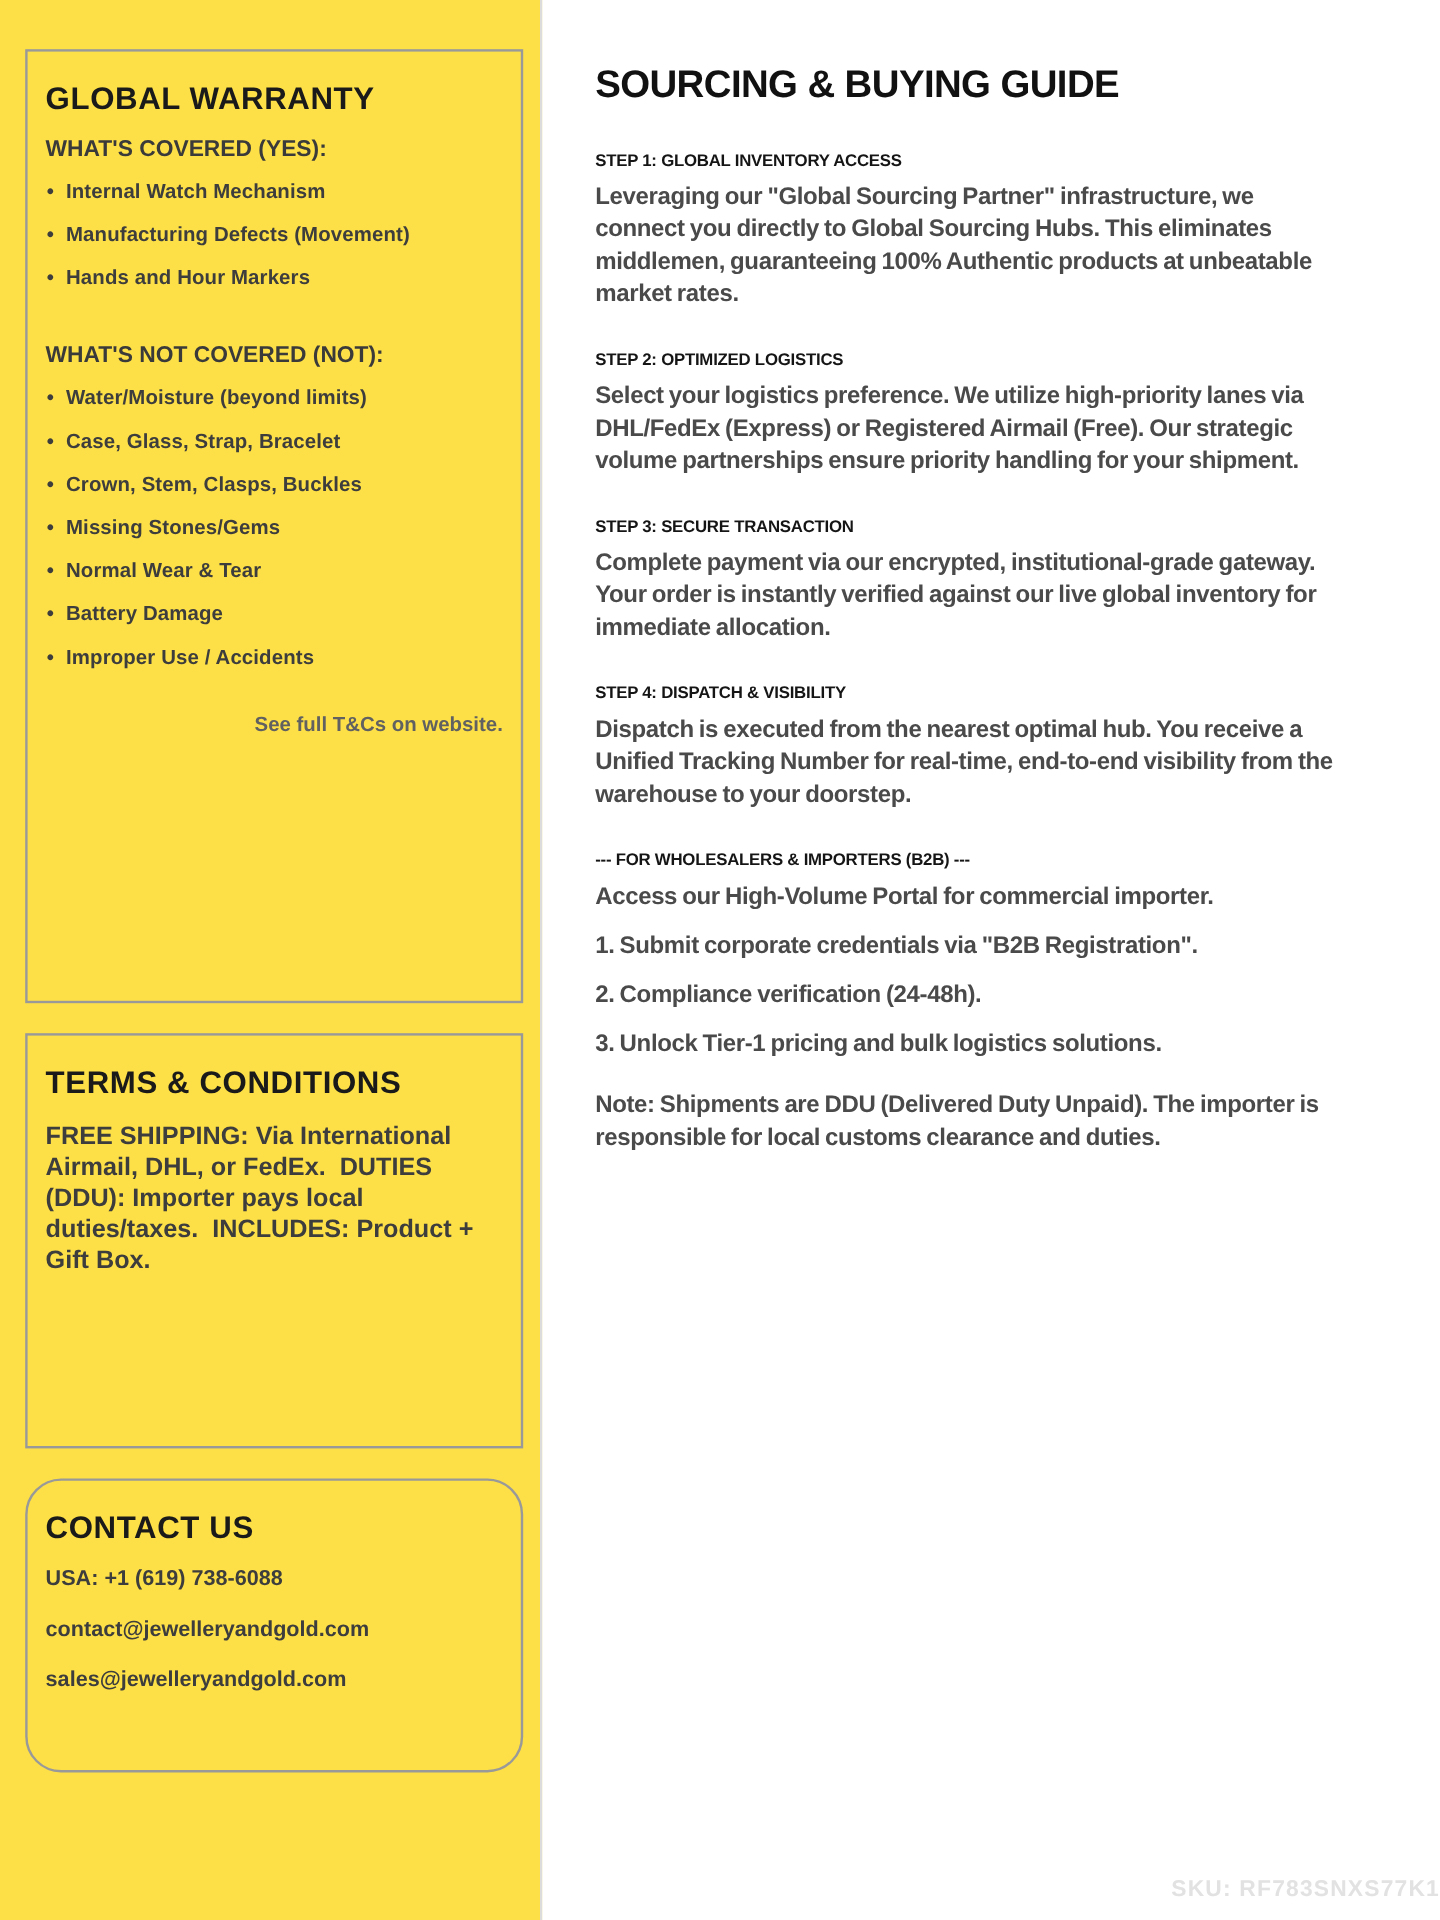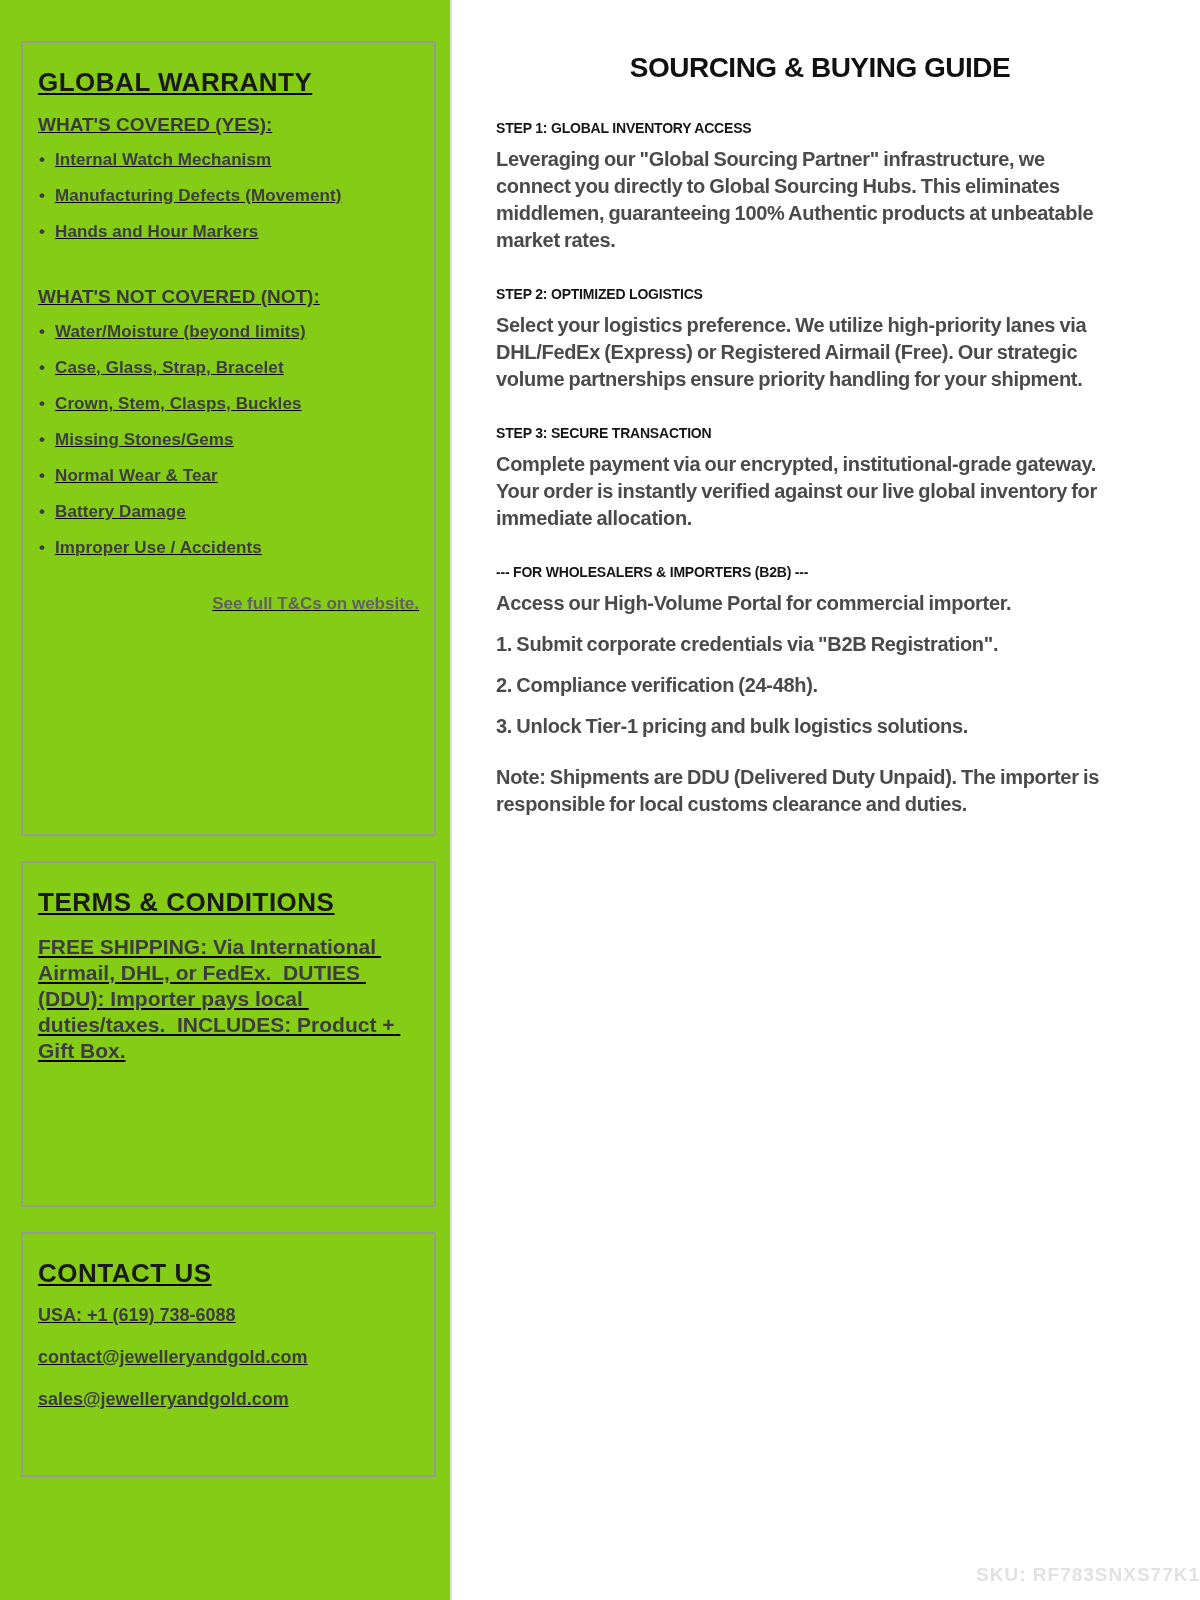--- a/index.html
+++ b/index.html
@@ -10,33 +10,32 @@
     overflow: hidden;
     display: flex;
     background: #ffffff;
     font-family: "Liberation Sans", sans-serif;
   }
 
   
   .sidebar {
     width: 452px;
     flex: 0 0 452px;
-    background: #84cc16;
+    background: #fde047;
     border-right: 2px solid #dcdcdc;
     padding: 41px 14px 0 21px;
-    text-decoration: underline;
   }
   .box {
     border: 2px solid #999999;
     padding: 24px 15px 0 15px;
     overflow: hidden;
   }
   .box-warranty { height: 795px; }
   .box-terms    { height: 346px; margin-top: 25px; }
-  .box-contact  { height: 245px; margin-top: 25px; }
+  .box-contact  { height: 245px; margin-top: 25px; border-radius: 30px; }
 
   .box-title {
     margin: 0 0 16px 0;
     font-size: 26px;
     font-weight: bold;
     color: #1a1a1a;
     letter-spacing: 0.5px;
   }
   .sub-heading {
     margin: 0 0 14px 0;
@@ -89,22 +88,21 @@
 
   
   .main {
     flex: 1 1 auto;
     position: relative;
     padding: 52px 56px 0 44px;
     background: #ffffff;
   }
   .page-title {
     margin: 0 0 36px 0;
-    text-align: center;
-    font-size: 28px;
+    font-size: 32px;
     font-weight: bold;
     color: #111111;
     letter-spacing: -0.5px;
   }
   .step h2, .b2b-heading {
     margin: 32px 0 10px 0;
     font-size: 14px;
     font-weight: bold;
     color: #151515;
     letter-spacing: -0.2px;
@@ -185,20 +183,24 @@
   <section class="step">
     <h2>STEP 2: OPTIMIZED LOGISTICS</h2>
     <p>Select your logistics preference. We utilize high-priority lanes via DHL/FedEx (Express) or Registered Airmail (Free). Our strategic volume partnerships ensure priority handling for your shipment.</p>
   </section>
 
   <section class="step">
     <h2>STEP 3: SECURE TRANSACTION</h2>
     <p>Complete payment via our encrypted, institutional-grade gateway. Your order is instantly verified against our live global inventory for immediate allocation.</p>
   </section>
 
+  <section class="step">
+    <h2>STEP 4: DISPATCH &amp; VISIBILITY</h2>
+    <p>Dispatch is executed from the nearest optimal hub. You receive a Unified Tracking Number for real-time, end-to-end visibility from the warehouse to your doorstep.</p>
+  </section>
 
   <section class="b2b">
     <h2 class="b2b-heading">--- FOR WHOLESALERS &amp; IMPORTERS (B2B) ---</h2>
     <p>Access our High-Volume Portal for commercial importer.</p>
     <p class="b2b-item">1. Submit corporate credentials via "B2B Registration".</p>
     <p class="b2b-item">2. Compliance verification (24-48h).</p>
     <p class="b2b-item">3. Unlock Tier-1 pricing and bulk logistics solutions.</p>
     <p class="b2b-note">Note: Shipments are DDU (Delivered Duty Unpaid). The importer is responsible for local customs clearance and duties.</p>
   </section>
 

